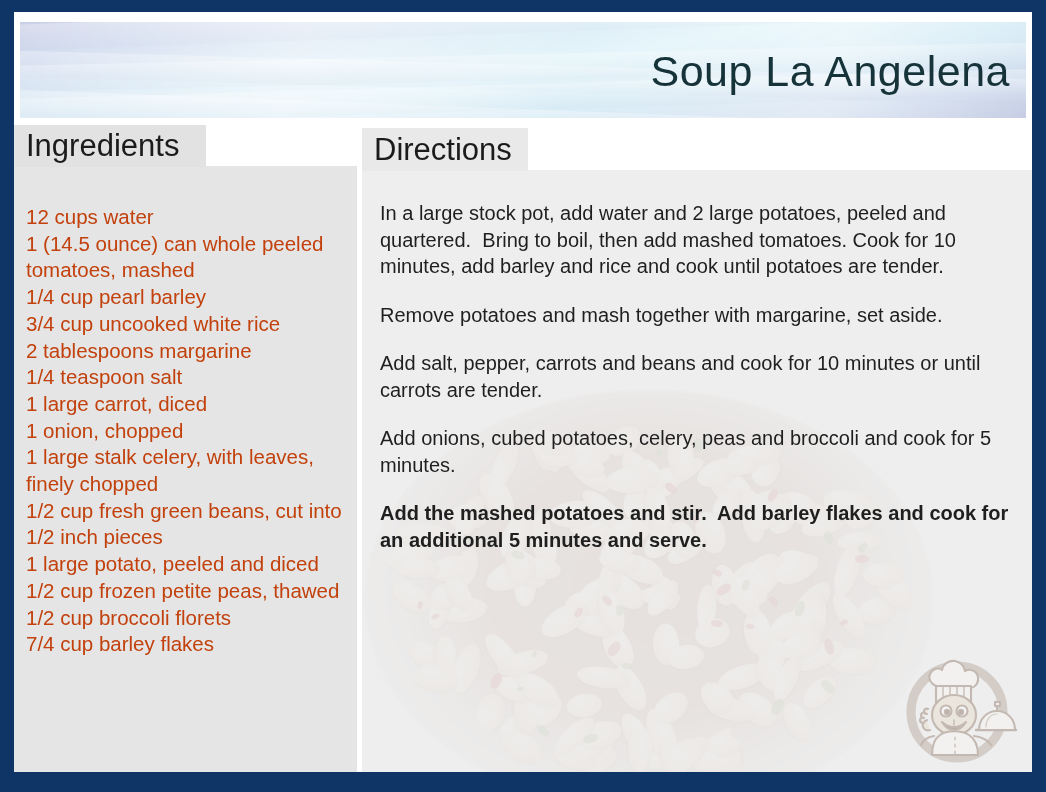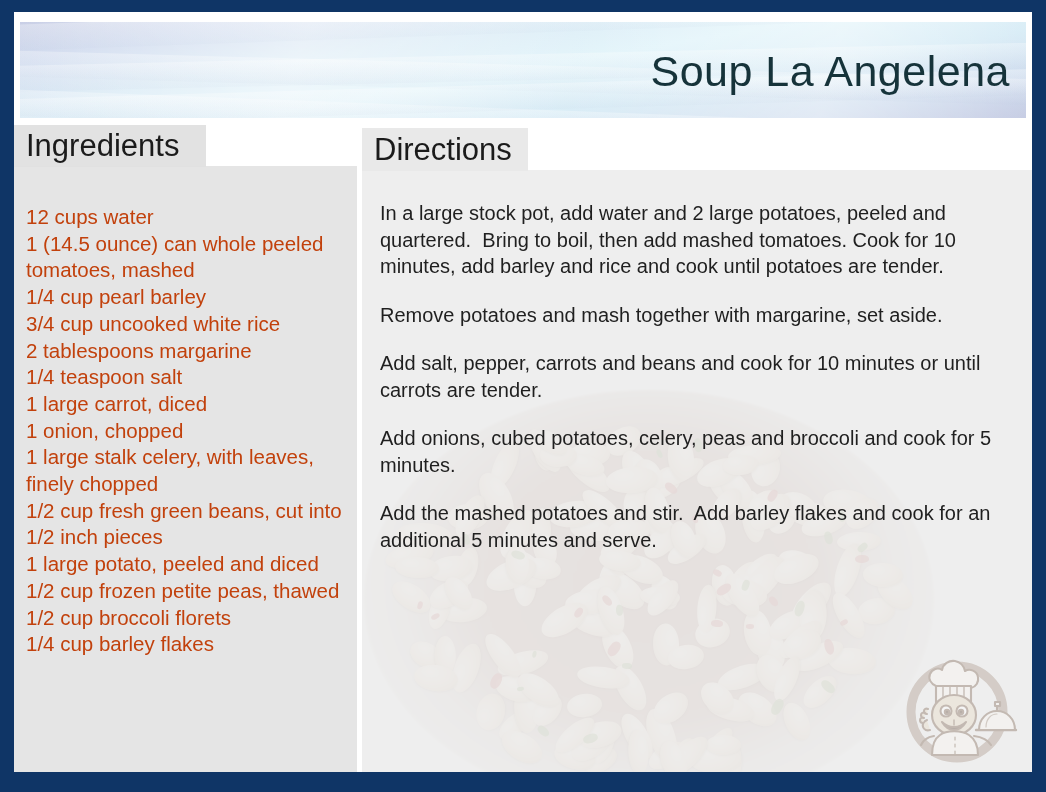--- a/index.html
+++ b/index.html
@@ -166,21 +166,21 @@
     top: 30px;
     width: 646px;
     font-size: 20px;
     line-height: 26.5px;
     color: #1f1f1f;
   }
   #directions-body .step {
     margin: 0 0 22px 0;
     white-space: pre-wrap;
   }
-  #directions-body .step:last-child { margin-bottom: 12px; }
+  #directions-body .step:last-child { margin-bottom: 12px; font-weight: bold; }
 
   
   #chef-logo {
     position: absolute;
     right: 12px;
     bottom: 4px;
     width: 126px;
     height: 126px;
     opacity: 0.42;
   }
@@ -397,21 +397,21 @@
         <div class="ing">3/4 cup uncooked white rice</div>
         <div class="ing">2 tablespoons margarine</div>
         <div class="ing">1/4 teaspoon salt</div>
         <div class="ing">1 large carrot, diced</div>
         <div class="ing">1 onion, chopped</div>
         <div class="ing">1 large stalk celery, with leaves, finely chopped</div>
         <div class="ing">1/2 cup fresh green beans, cut into 1/2 inch pieces</div>
         <div class="ing">1 large potato, peeled and diced</div>
         <div class="ing">1/2 cup frozen petite peas, thawed</div>
         <div class="ing">1/2 cup broccoli florets</div>
-        <div class="ing">1/4 cup barley flakes</div>
+        <div class="ing">7/4 cup barley flakes</div>
       </div>
   </div>
   <div id="ingredients-tab">
     <div class="tab-label">Ingredients</div>
   </div>
 
   <div id="directions-panel">
     <div id="directions-body">
         <p class="step">In a large stock pot, add water and 2 large potatoes, peeled and quartered.  Bring to boil, then add mashed tomatoes. Cook for 10 minutes, add barley and rice and cook until potatoes are tender.</p>
         <p class="step">Remove potatoes and mash together with margarine, set aside.</p>

